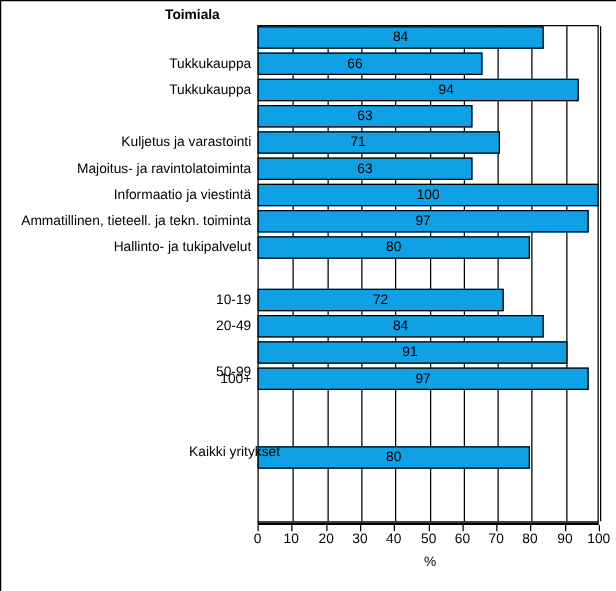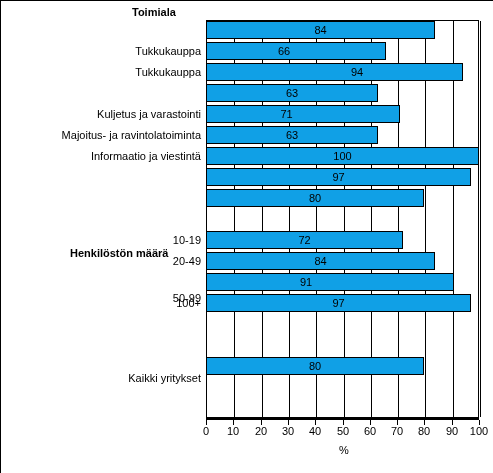--- a/index.html
+++ b/index.html
@@ -133,21 +133,20 @@
     color: #000;
   }
 </style>
 </head>
 <body>
 
 <div id="chart-root">
 
   <div id="group-header-toimiala" class="group-header">Toimiala</div>
 
-  <div id="group-header-henkilosto" class="group-header">Henkilöstön määrä</div>
 
   <div id="plot-area">
       <div class="gridline" style="left: 27px;"></div>
       <div class="gridline" style="left: 55px;"></div>
       <div class="gridline" style="left: 82px;"></div>
       <div class="gridline" style="left: 109px;"></div>
       <div class="gridline" style="left: 137px;"></div>
       <div class="gridline" style="left: 164px;"></div>
       <div class="gridline" style="left: 191px;"></div>
       <div class="gridline" style="left: 218px;"></div>
@@ -196,30 +195,32 @@
     <div class="bar-value" style="left: 205px; top: 104px; width: 161px;">71</div>
     <div class="cat-label" style="left: 0px; width: 200px; top: 104px; right: auto;">Kuljetus ja varastointi</div>
     <div class="bar" style="left: 205px; top: 125px; width: 172px; height: 18px; background: rgb(16, 160, 230);"></div>
     <div class="bar-value" style="left: 205px; top: 125px; width: 172px;">63</div>
     <div class="cat-label" style="left: 0px; width: 200px; top: 125px; right: auto;">Majoitus- ja ravintolatoiminta</div>
     <div class="bar" style="left: 205px; top: 146px; width: 273px; height: 18px; background: rgb(16, 160, 230);"></div>
     <div class="bar-value" style="left: 205px; top: 146px; width: 273px;">100</div>
     <div class="cat-label" style="left: 0px; width: 200px; top: 146px; right: auto;">Informaatio ja viestintä</div>
     <div class="bar" style="left: 205px; top: 167px; width: 265px; height: 18px; background: rgb(16, 160, 230);"></div>
     <div class="bar-value" style="left: 205px; top: 167px; width: 265px;">97</div>
+    <div class="cat-label" style="left: 0px; width: 200px; top: 167px; right: auto;">Ammatillinen, tieteell. ja tekn. toiminta</div>
     <div class="bar" style="left: 205px; top: 188px; width: 218px; height: 18px; background: rgb(16, 160, 230);"></div>
     <div class="bar-value" style="left: 205px; top: 188px; width: 218px;">80</div>
+    <div class="cat-label" style="left: 0px; width: 200px; top: 188px; right: auto;">Hallinto- ja tukipalvelut</div>
     <div class="bar" style="left: 205px; top: 230px; width: 197px; height: 18px; background: rgb(16, 160, 230);"></div>
     <div class="bar-value" style="left: 205px; top: 230px; width: 197px;">72</div>
     <div class="cat-label" style="left: 0px; width: 200px; top: 230px; right: auto;">10-19</div>
     <div class="bar" style="left: 205px; top: 251px; width: 229px; height: 18px; background: rgb(16, 160, 230);"></div>
     <div class="bar-value" style="left: 205px; top: 251px; width: 229px;">84</div>
     <div class="cat-label" style="left: 0px; width: 200px; top: 251px; right: auto;">20-49</div>
     <div class="bar" style="left: 205px; top: 272px; width: 248px; height: 18px; background: rgb(16, 160, 230);"></div>
-    <div class="bar-value" style="left: 187px; top: 272px; width: 236px;">91</div>
+    <div class="bar-value" style="left: 209px; top: 272px; width: 236px;">91</div>
     <div class="cat-label" style="left: 0px; width: 200px; top: 288px; right: auto;">50-99</div>
     <div class="bar" style="left: 205px; top: 293px; width: 265px; height: 18px; background: rgb(16, 160, 230);"></div>
     <div class="bar-value" style="left: 205px; top: 293px; width: 265px;">97</div>
     <div class="cat-label" style="left: 0px; width: 200px; top: 293px; right: auto;">100+</div>
     <div class="bar" style="left: 205px; top: 356px; width: 218px; height: 18px; background: rgb(16, 160, 230);"></div>
     <div class="bar-value" style="left: 205px; top: 356px; width: 218px;">80</div>
-    <div class="cat-label" style="left: 0px; width: 200px; top: 368px; right: auto;">Kaikki yritykset</div>
+    <div class="cat-label" style="left: 0px; width: 200px; top: 352px; right: auto; padding-left: 23px;">Kaikki yritykset</div>
   </div>
 
 </body></html>

